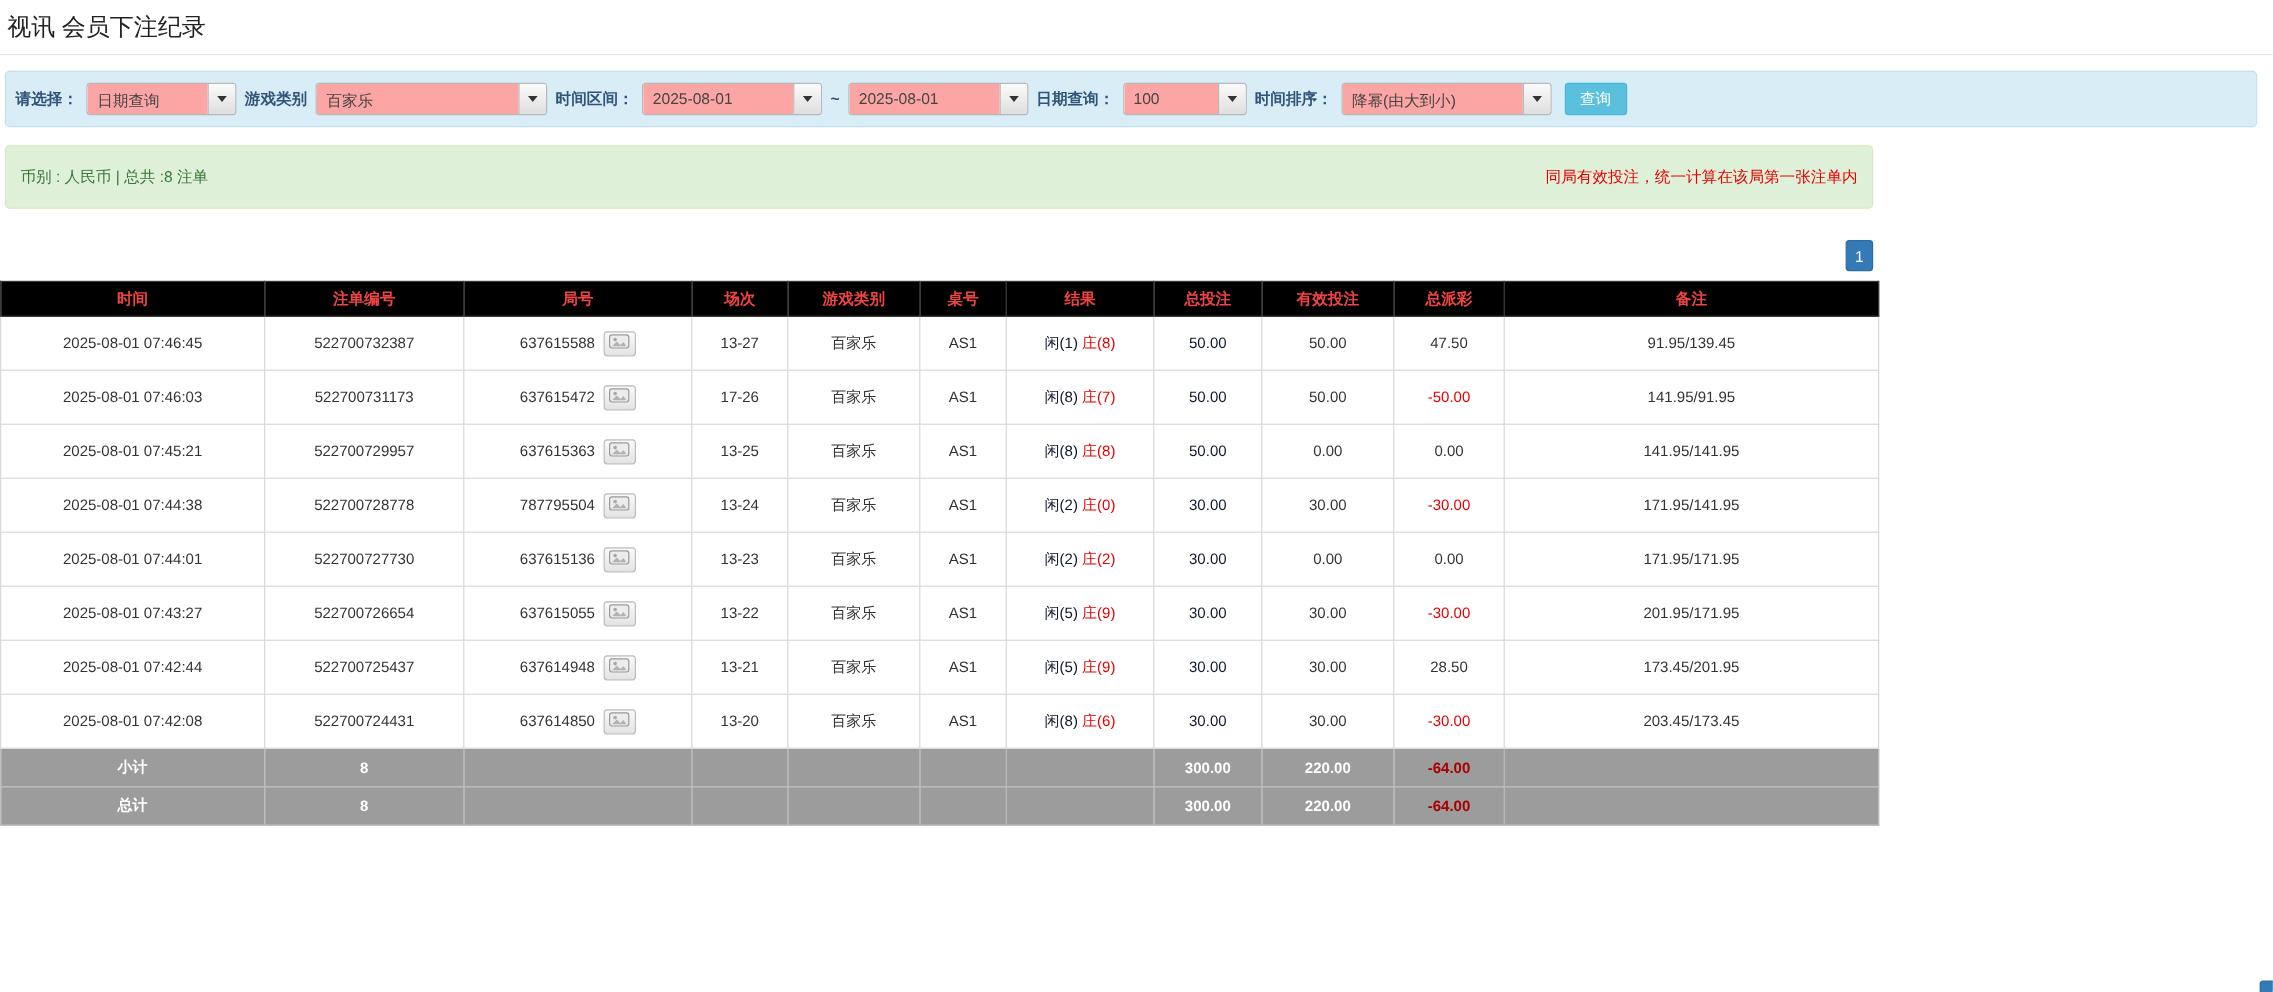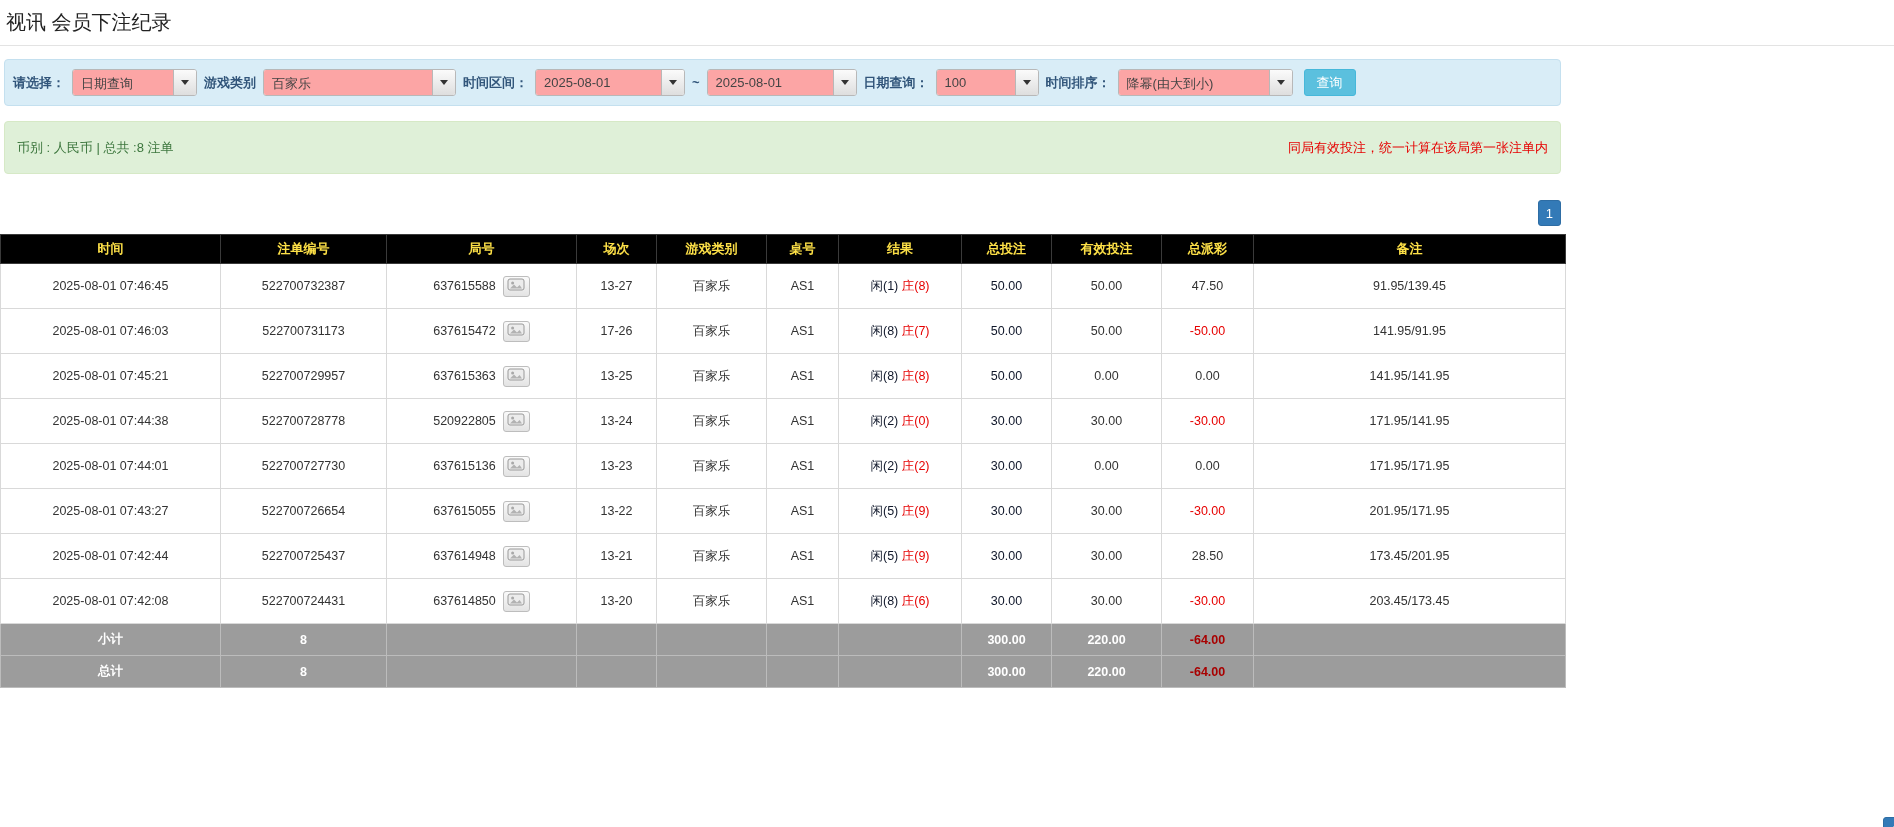--- a/index.html
+++ b/index.html
@@ -10,21 +10,21 @@
     font-family:"Liberation Sans","DejaVu Sans",sans-serif;
   }
   
   .title-bar { border-bottom:1px solid #e3e3e3; padding:9px 6px 9px 6px; }
   .title-bar h1 { margin:0; font-size:20px; font-weight:400; color:#222; }
 
   .content { width:1565px; }
 
   
   .filter-bar {
-    margin:13px 4px 0 4px; width:1557px; height:47px;
+    margin:13px 4px 0 4px; width:1877px; height:47px;
     background:#d9edf7; border:1px solid #c4e0ef; border-radius:4px;
     padding:8px 8px; display:flex; align-items:center; gap:7px;
     font-size:13px;
   }
   .flabel { font-weight:bold; color:#31557a; white-space:nowrap; }
   .combo {
     display:inline-flex; align-items:stretch; height:27px;
     background:#fff; border:1px solid #b8b8b8; border-radius:3px; overflow:hidden;
   }
   .combo-text {
@@ -63,21 +63,21 @@
   .page-btn {
     min-width:22px; height:26px; padding:0 7px; cursor:pointer;
     background:#337ab7; border:1px solid #2e6da4; border-radius:3px;
     color:#fff; font-size:13px;
   }
   .corner-btn { position:absolute; left:1883px; top:817px; }
 
   
   table { border-collapse:collapse; table-layout:fixed; width:1565px; font-size:12.5px; }
   thead th {
-    background:#000; color:#fde047; font-weight:bold; font-size:13px;
+    background:#000; color:#ef4444; font-weight:bold; font-size:13px;
     height:29px; border:1px solid #3a3a3a; text-align:center;
   }
   tbody td {
     background:#fff; border:1px solid #d9d9d9; text-align:center; height:45px;
     color:#333; overflow:hidden; white-space:nowrap;
   }
   tfoot td {
     background:#9c9c9c; border:1px solid #bcbcbc; text-align:center; height:32px;
     color:#fff; font-weight:bold;
   }
@@ -244,21 +244,21 @@
           <td>AS1</td>
           <td><span class="blue">闲(8)</span> <span class="red">庄(8)</span></td>
           <td><span class="blue link">50.00</span></td>
           <td>0.00</td>
           <td>0.00</td>
           <td>141.95/141.95</td>
         </tr>
         <tr>
           <td>2025-08-01 07:44:38</td>
           <td>522700728778</td>
-          <td><span>520922805</span><button class="icon-btn">
+          <td><span>787795504</span><button class="icon-btn">
               <span><svg width="18" height="13" viewBox="0 0 18 13">
                   <rect x="1" y="1" width="16" height="11" rx="2" fill="#ececec" stroke="#9a9a9a"></rect>
                   <circle cx="5.6" cy="5" r="1.5" fill="#a8a8a8"></circle>
                   <path d="M3 10.5 l4-4 3 3 2.6-2.6 2.4 3.6z" fill="#b2b2b2"></path>
                 </svg></span>
             </button></td>
           <td>13-24</td>
           <td>百家乐</td>
           <td>AS1</td>
           <td><span class="blue">闲(2)</span> <span class="red">庄(0)</span></td>

